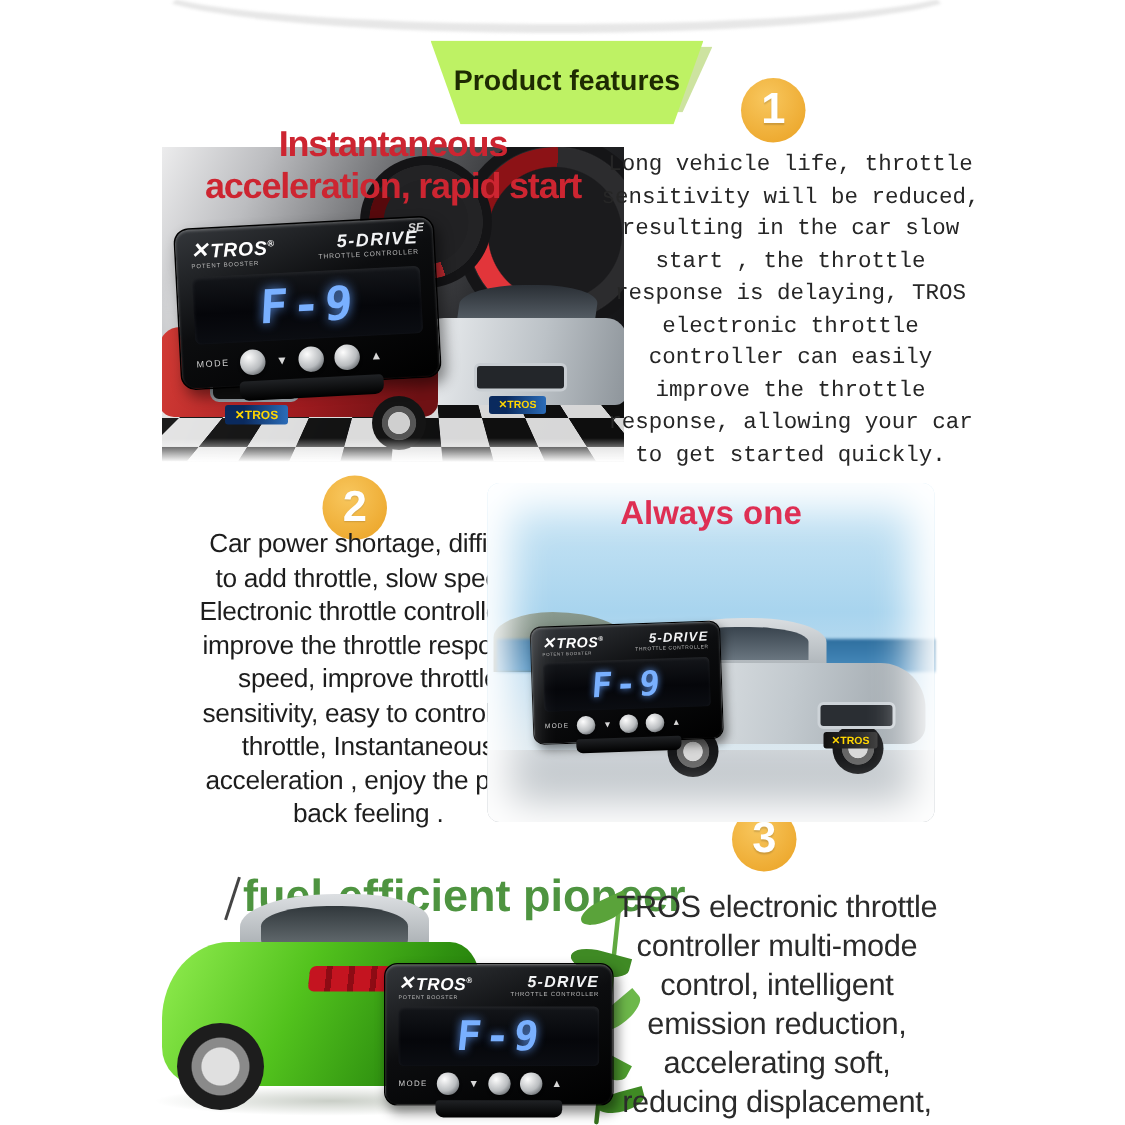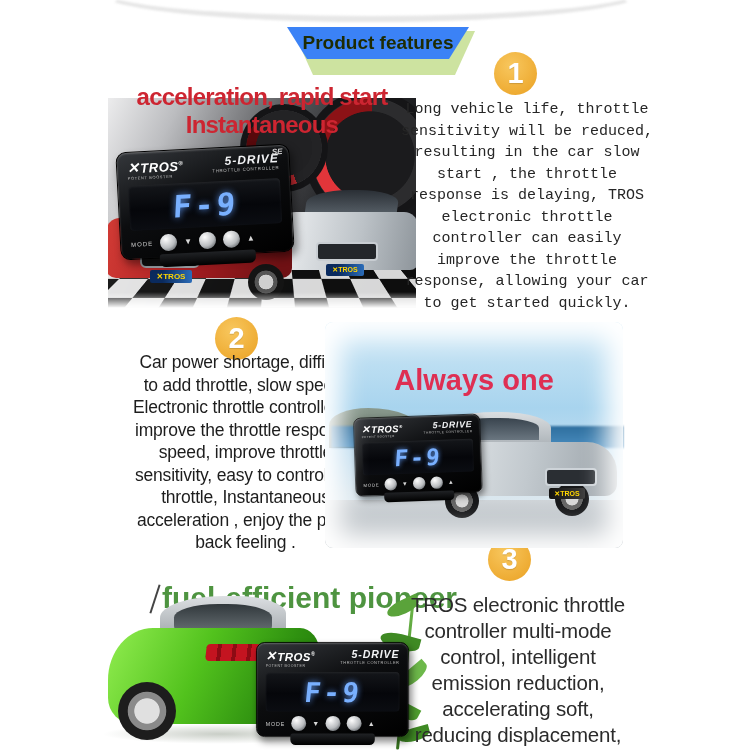--- a/index.html
+++ b/index.html
@@ -7,38 +7,38 @@
           font-family:"Liberation Sans",sans-serif;}
 
   
   .swoosh{position:absolute;left:95px;top:-40px;width:540px;height:50px;border:6px solid #e7e7e7;
           border-radius:50%;border-top-color:transparent;border-left-color:transparent;
           border-right-color:transparent;filter:blur(1px);}
 
   
   .banner-shadow{position:absolute;left:293px;top:31px;width:182px;height:44px;background:#cde3a0;
           clip-path:polygon(0 0,100% 0,89% 100%,11% 100%);}
-  .banner{position:absolute;left:287px;top:27px;width:182px;height:32px;background:#3b82f6;
+  .banner{position:absolute;left:287px;top:27px;width:182px;height:56px;background:#bef264;
           clip-path:polygon(0 0,100% 0,89% 100%,11% 100%);display:flex;align-items:center;justify-content:center;}
   .banner span{color:#1e2b02;font-size:19px;font-weight:bold;}
 
   
   .badge{position:absolute;width:43px;height:43px;border-radius:50%;
          background:radial-gradient(circle at 40% 32%,#f8c75e,#eda92f 78%);
          color:#fff;font-size:29px;font-weight:bold;display:flex;align-items:center;justify-content:center;
          text-shadow:0 1px 1px rgba(0,0,0,.15);}
   .badge1{left:494px;top:52px;}
   .badge2{left:215px;top:317px;}
   .badge3{left:488px;top:538px;}
 
   
   .title1{position:absolute;left:100px;top:83px;width:324px;text-align:center;z-index:6;
           color:#cd2531;font-size:24px;font-weight:bold;line-height:28px;letter-spacing:-.8px;}
   .title2{position:absolute;left:0;top:4px;width:100%;text-align:center;z-index:6;
-          color:#de2f53;font-size:29px;font-weight:bold;line-height:32px;margin-top:38px;}
+          color:#de2f53;font-size:22px;font-weight:bold;line-height:32px;}
   .title3a{position:absolute;left:128px;top:548px;color:#4e9440;font-size:30px;font-weight:bold;}
   .title3b{position:absolute;left:162px;top:581px;color:#4e9440;font-size:30px;font-weight:bold;}
 
   
   .txt{position:absolute;white-space:pre;text-align:center;}
   .text1{left:401px;top:99px;font-family:"Liberation Mono","DejaVu Sans Mono",monospace;
          font-size:15px;line-height:21.5px;color:#262626;}
   .text2{left:133px;top:351px;font-size:17.5px;line-height:22.5px;color:#1d1d1d;letter-spacing:-.2px;}
   .text3{left:411px;top:592px;font-size:20.5px;line-height:26px;color:#2b2b2b;letter-spacing:-.2px;z-index:3;}
 
@@ -197,22 +197,22 @@
   <div class="banner-shadow"></div>
   <div class="banner">
     <span>Product features</span>
   </div>
 
   <div class="badge badge1">1</div>
   <div class="badge badge2">2</div>
   <div class="badge badge3">3</div>
 
   <div class="title1">
+    <div>Instantaneous</div>
     <div>acceleration, rapid start</div>
-    <div>Instantaneous</div>
   </div>
 
   <div class="photo1">
     <div class="tach tach-big"></div>
     <div class="tach tach-small"></div>
     <div class="smoke"></div>
     <div class="floor"></div>
 
     <div class="car-silver">
       <div class="sc-glass"></div>

